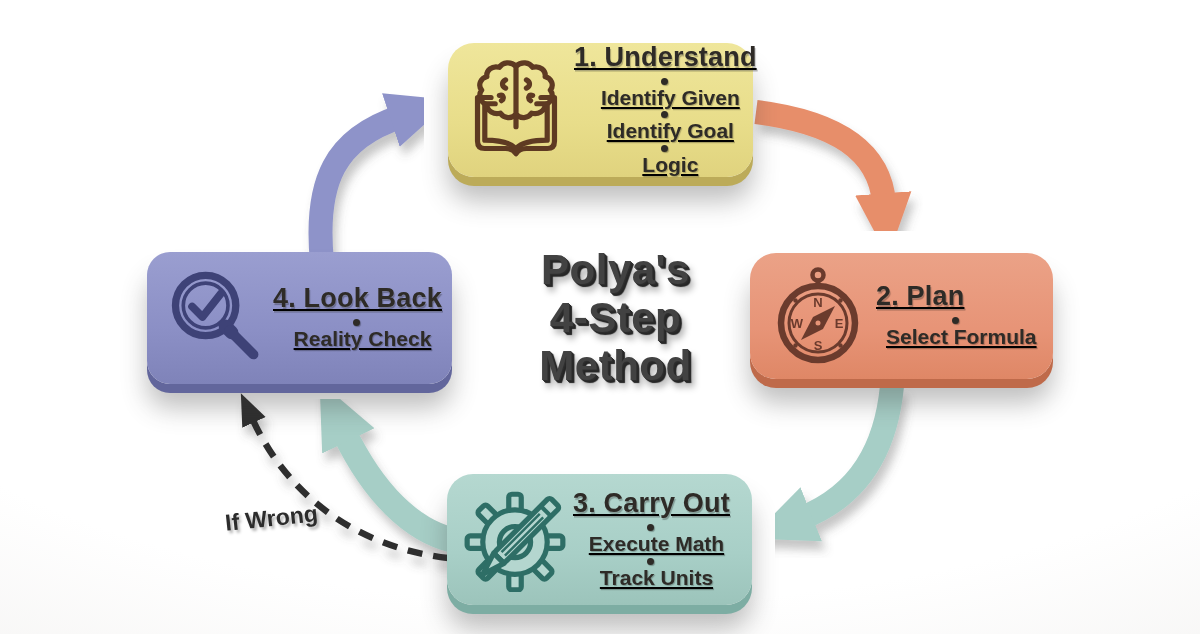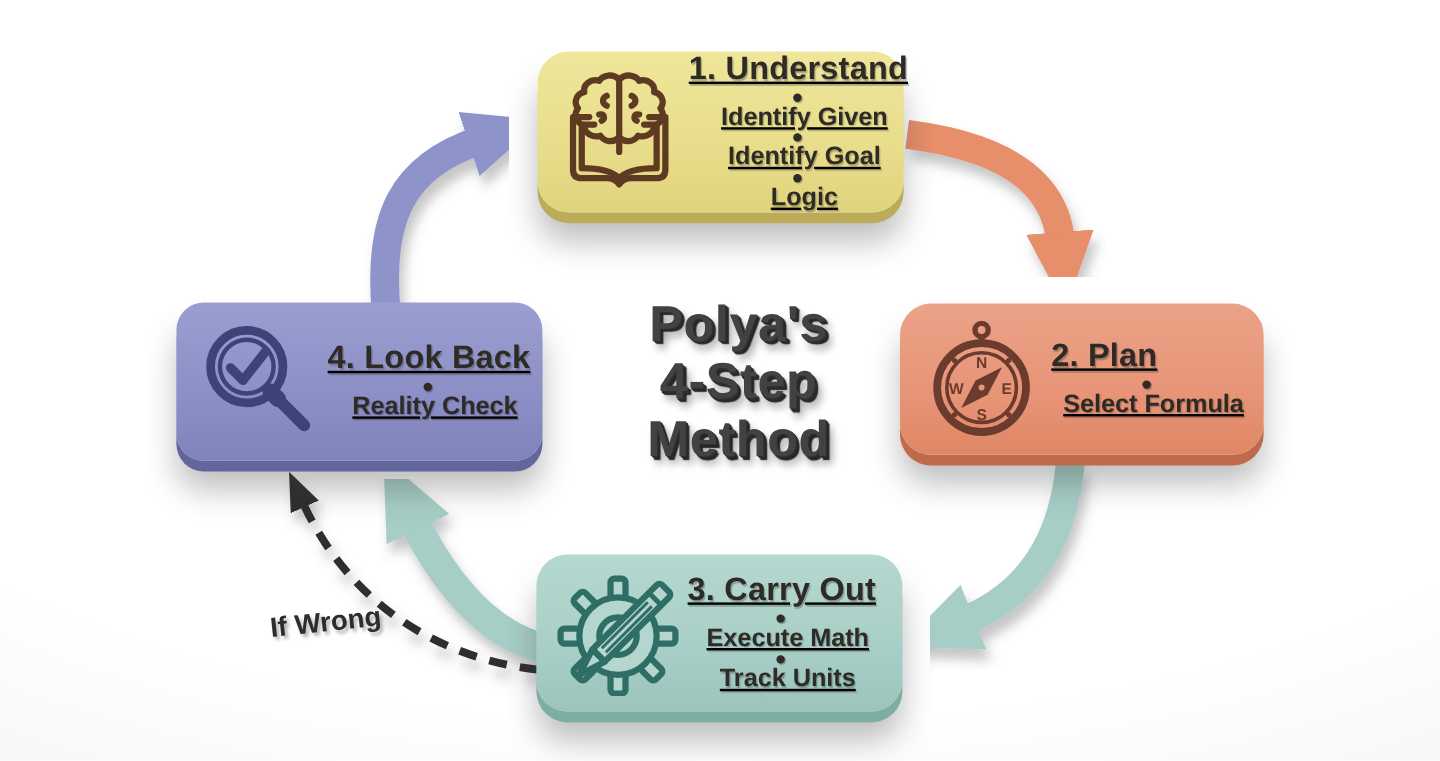--- a/index.html
+++ b/index.html
@@ -35,21 +35,21 @@
   }
   .card li .dot {
     width:7px; height:7px; border-radius:50%; background:#2e2b27; margin-right:11px;
     box-shadow:1px 1px 1px rgba(0,0,0,.3); flex:0 0 auto;
   }
 
   #card-understand { left:448px; top:43px;  width:305px; height:134px;
     background:linear-gradient(180deg,#efe69b 0%, #e8dd8a 60%, #e0d37e 100%); --side:#bcab59; }
   #card-plan      { left:750px; top:253px; width:303px; height:126px;
     background:linear-gradient(180deg,#eba287 0%, #e79477 60%, #df8766 100%); --side:#bf6a4a; }
-  #card-carryout  { left:447px; top:462px; width:305px; height:131px;
+  #card-carryout  { left:447px; top:474px; width:305px; height:131px;
     background:linear-gradient(180deg,#b5d8d0 0%, #a8cfc7 60%, #9cc4bb 100%); --side:#7dada3; }
   #card-lookback  { left:147px; top:252px; width:305px; height:132px;
     background:linear-gradient(180deg,#9a9ed0 0%, #8b8fc5 60%, #7f83b9 100%);border-radius:23px; --side:#62669c; }
 
   #center-title {
     position:absolute; z-index:3; left:508px; top:246px; width:215px; text-align:center;
   }
   #center-title div {
     font-size:42px; line-height:48px; font-weight:800; color:#424242; letter-spacing:.5px;
     text-shadow:1px 1px 0 #2e2e2e, 2px 2px 0 #282828, 3px 3px 1px #222,

